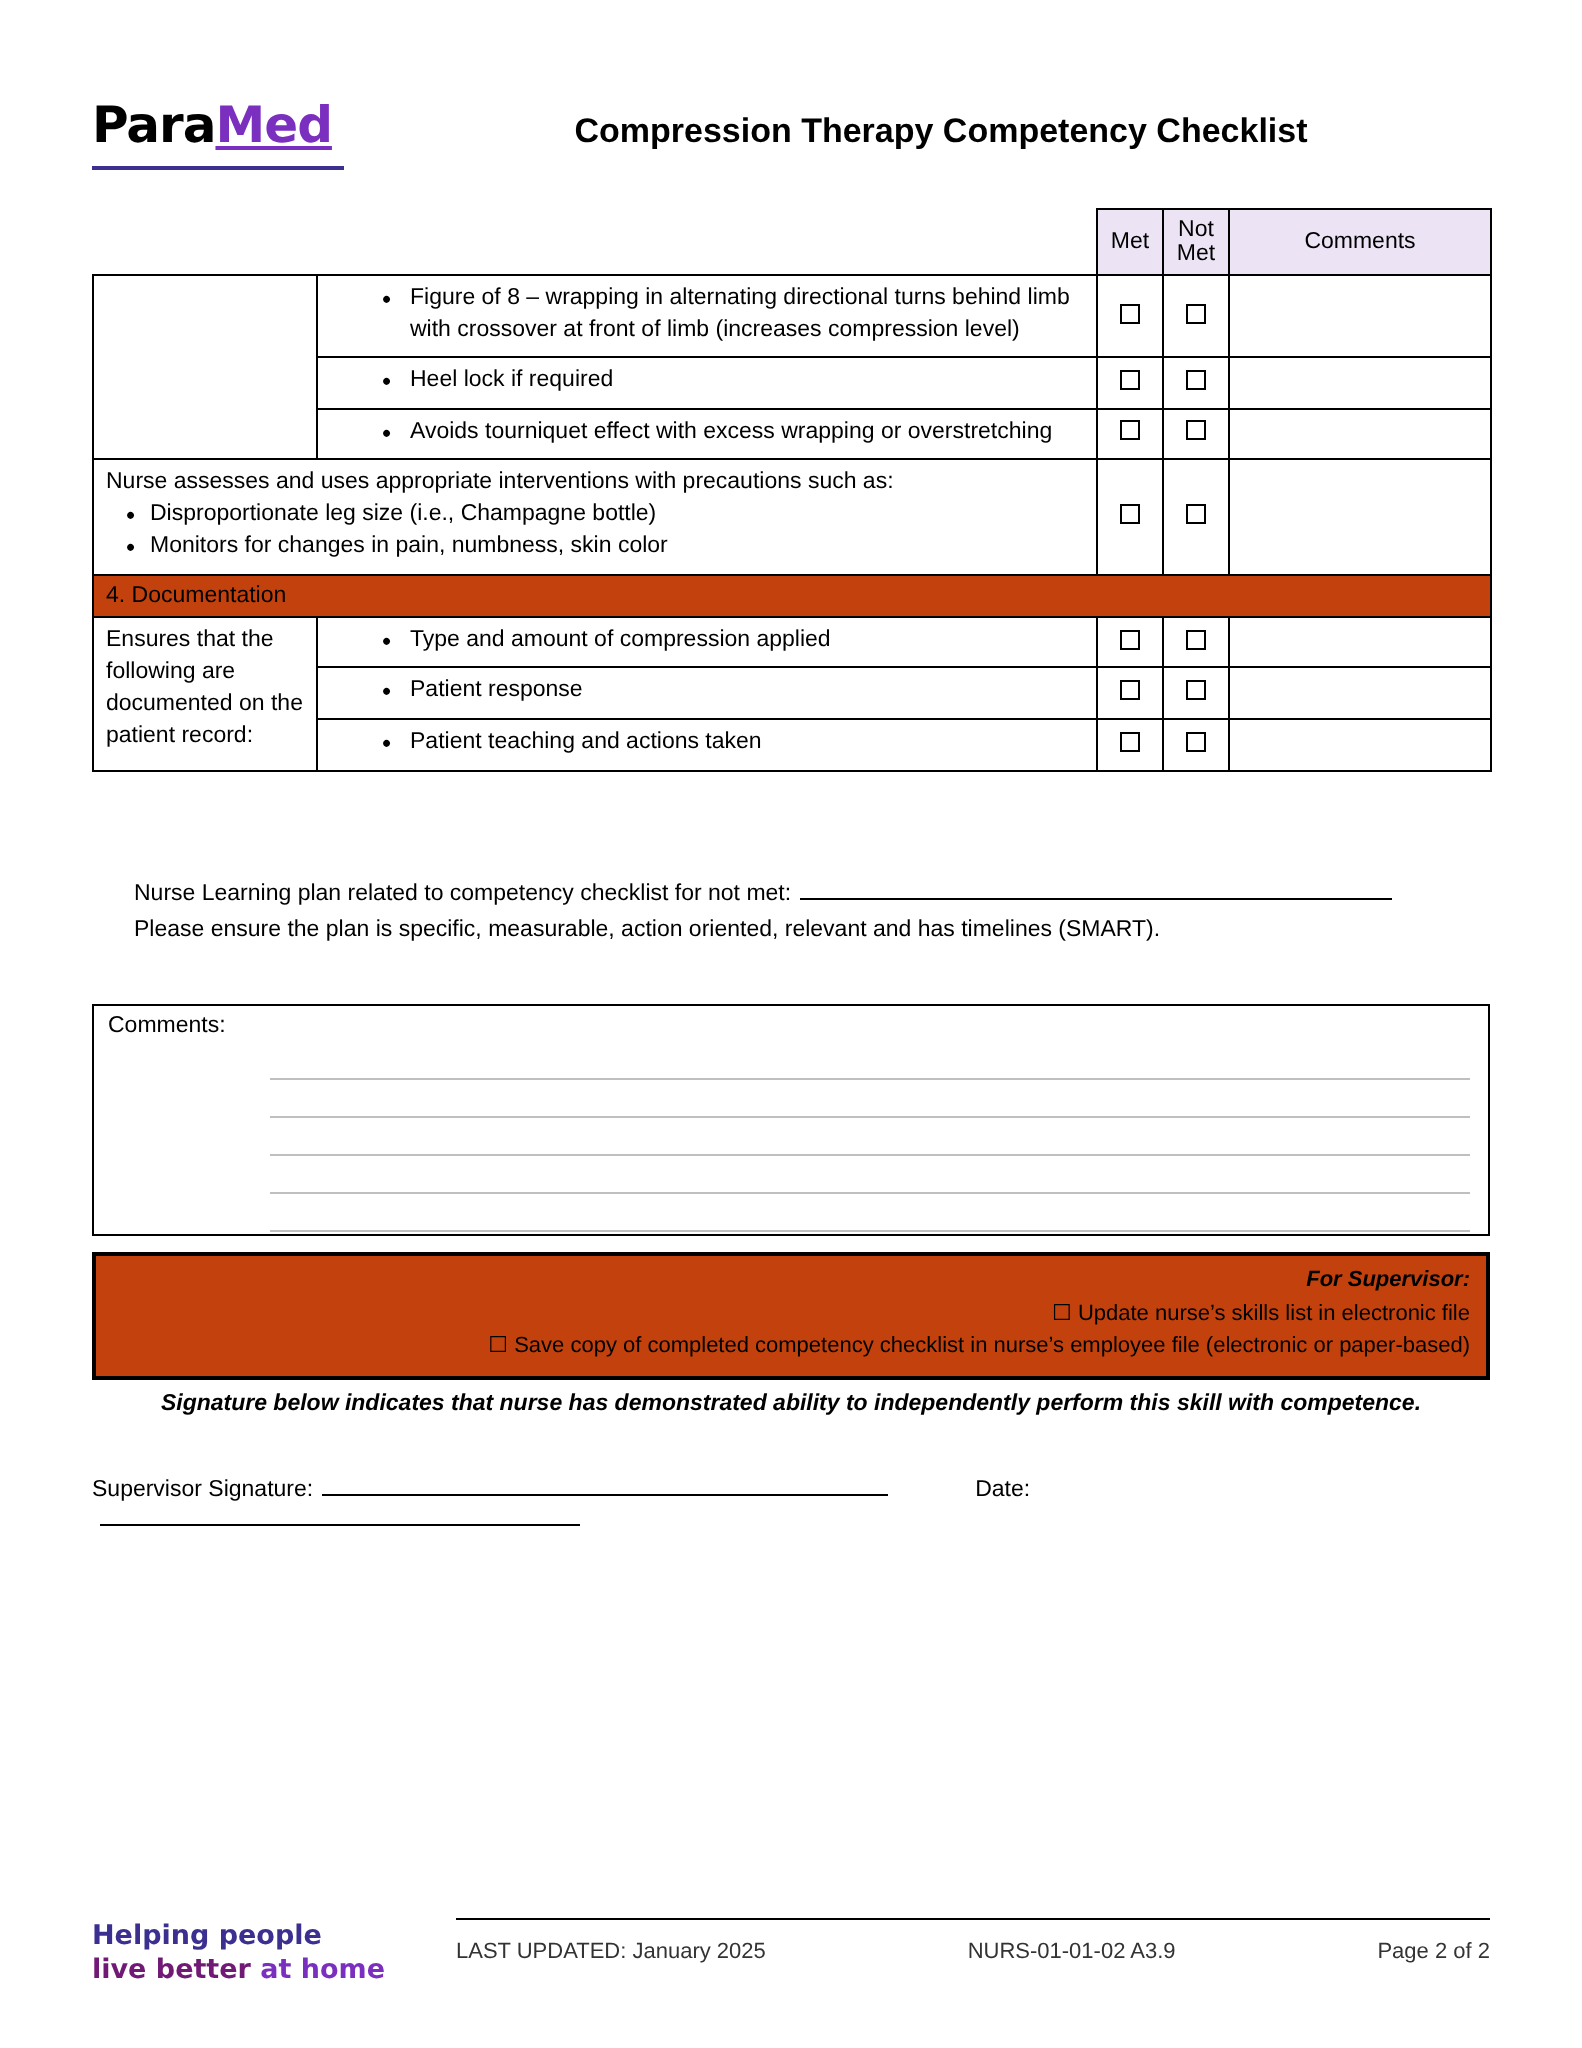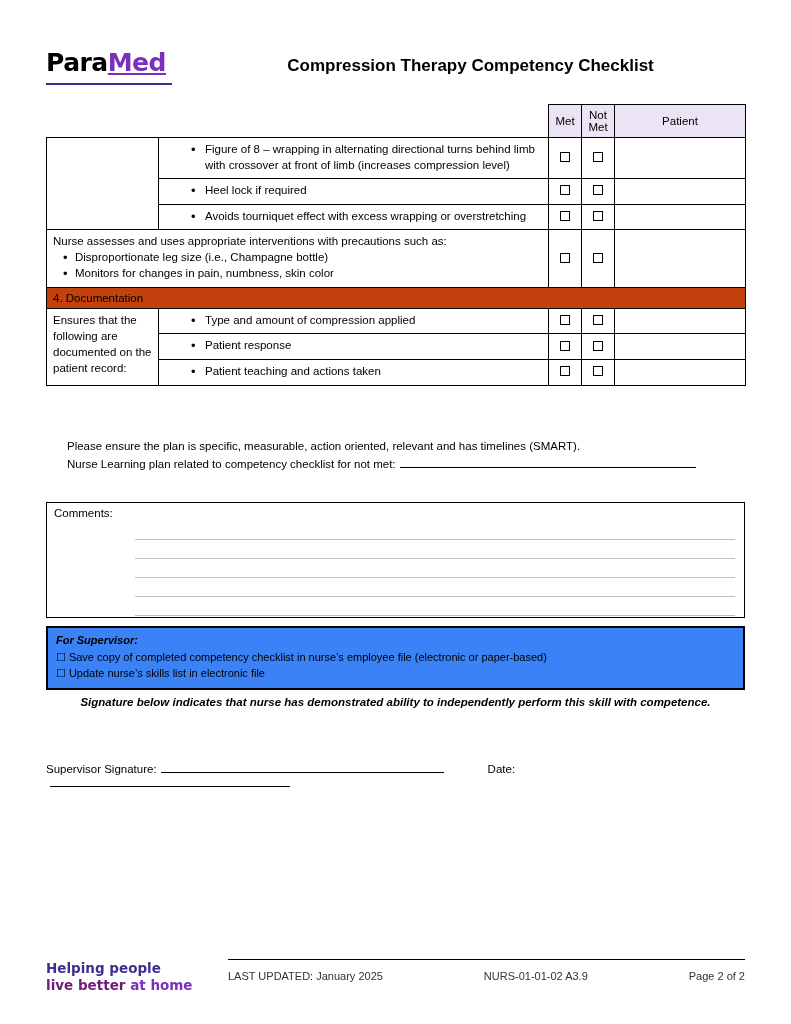--- a/index.html
+++ b/index.html
@@ -170,24 +170,25 @@
     height: 19px;
     border-bottom: 1px solid #bfbfbf;
   }
   
   .sup-box {
     position: absolute;
     top: 626px;
     left: 46px;
     width: 699px;
     border: 2px solid #000;
-    background: #3b82f6;
+    background: #c2410c;
     padding: 4px 8px 6px 8px;
     font-size: 11px;
     line-height: 1.5;
+    text-align: right;
   }
   .sup-box .sup-title {
     font-weight: bold;
     font-style: italic;
     font-size: 11px;
   }
   .sup-box .sup-item { white-space: nowrap; }
   
   .sig-stmt {
     position: absolute;
@@ -198,21 +199,20 @@
     font-weight: bold;
     font-style: italic;
     font-size: 11.5px;
   }
   .sig-row {
     position: absolute;
     top: 736px;
     left: 46px;
     width: 699px;
     font-size: 11.5px;
-    margin-top: 25px;
   }
   .sig-row .lbl { display: inline-block; }
   .sig-row .rule {
     display: inline-block;
     border-bottom: 1px solid #000;
     height: 12px;
   }
   .rule-sig { width: 283px; margin-left: 4px; }
   .rule-date { width: 240px; margin-left: 4px; }
   .date-lbl { margin-left: 44px; }
@@ -270,21 +270,21 @@
           <col class="col-d">
           <col class="col-e">
       </colgroup>
       <tbody>
 
         <tr>
           <td class="no-border-top-left"></td>
           <td class="no-border-top-left"></td>
           <td class="hdr-met">Met</td>
           <td class="hdr-notmet">Not Met</td>
-          <td class="hdr-comments">Patient</td>
+          <td class="hdr-comments">Comments</td>
         </tr>
 
         <tr>
           <td rowspan="3"></td>
           <td class="indent-b">
             <ul class="bul">
                 <li>Figure of 8 – wrapping in alternating directional turns behind limb with crossover at front of limb (increases compression level)</li>
               </ul>
           </td>
           <td class="chk"><span class="box"></span></td>
@@ -360,41 +360,41 @@
           </td>
           <td class="chk"><span class="box"></span></td>
           <td class="chk"><span class="box"></span></td>
           <td></td>
         </tr>
       </tbody>
     </table>
   </div>
 
   <div class="learning">
-    <div>Please ensure the plan is specific, measurable, action oriented, relevant and has timelines (SMART).</div>
     <div>
       <span>Nurse Learning plan related to competency checklist for not met:</span><span class="lineblank"></span>
     </div>
+    <div>Please ensure the plan is specific, measurable, action oriented, relevant and has timelines (SMART).</div>
   </div>
 
   <div class="comments-box">
     <div class="comments-label">Comments:</div>
     <div class="clines">
       <div></div>
       <div></div>
       <div></div>
       <div></div>
       <div></div>
     </div>
   </div>
 
   <div class="sup-box">
     <div class="sup-title">For Supervisor:</div>
+    <div class="sup-item">☐ Update nurse’s skills list in electronic file</div>
     <div class="sup-item">☐ Save copy of completed competency checklist in nurse’s employee file (electronic or paper-based)</div>
-    <div class="sup-item">☐ Update nurse’s skills list in electronic file</div>
   </div>
 
   <div class="sig-stmt">Signature below indicates that nurse has demonstrated ability to independently perform this skill with competence.</div>
 
   <div class="sig-row">
     <span class="lbl">Supervisor Signature:</span><span class="rule rule-sig"></span><span class="lbl date-lbl">Date:</span><span class="rule rule-date"></span>
   </div>
 
   <div class="footer-logo">
     <div class="l1">Helping people</div>

